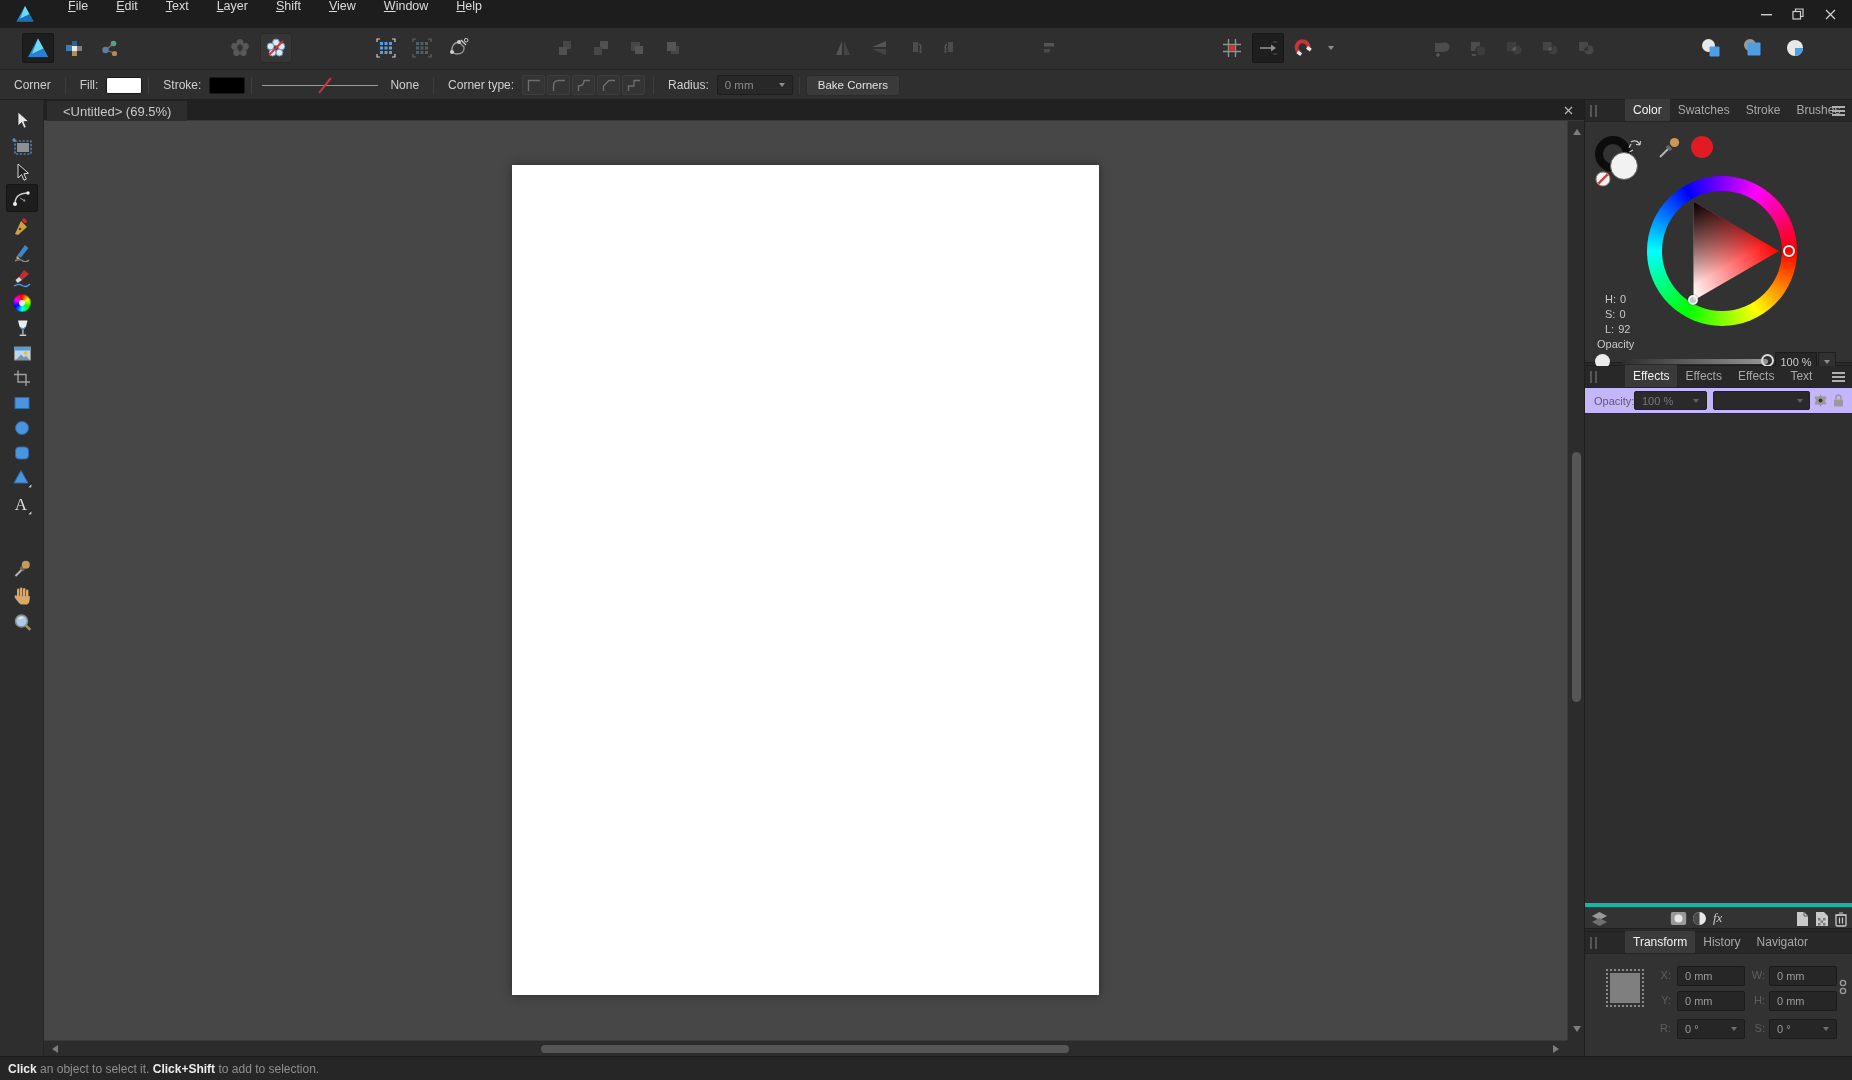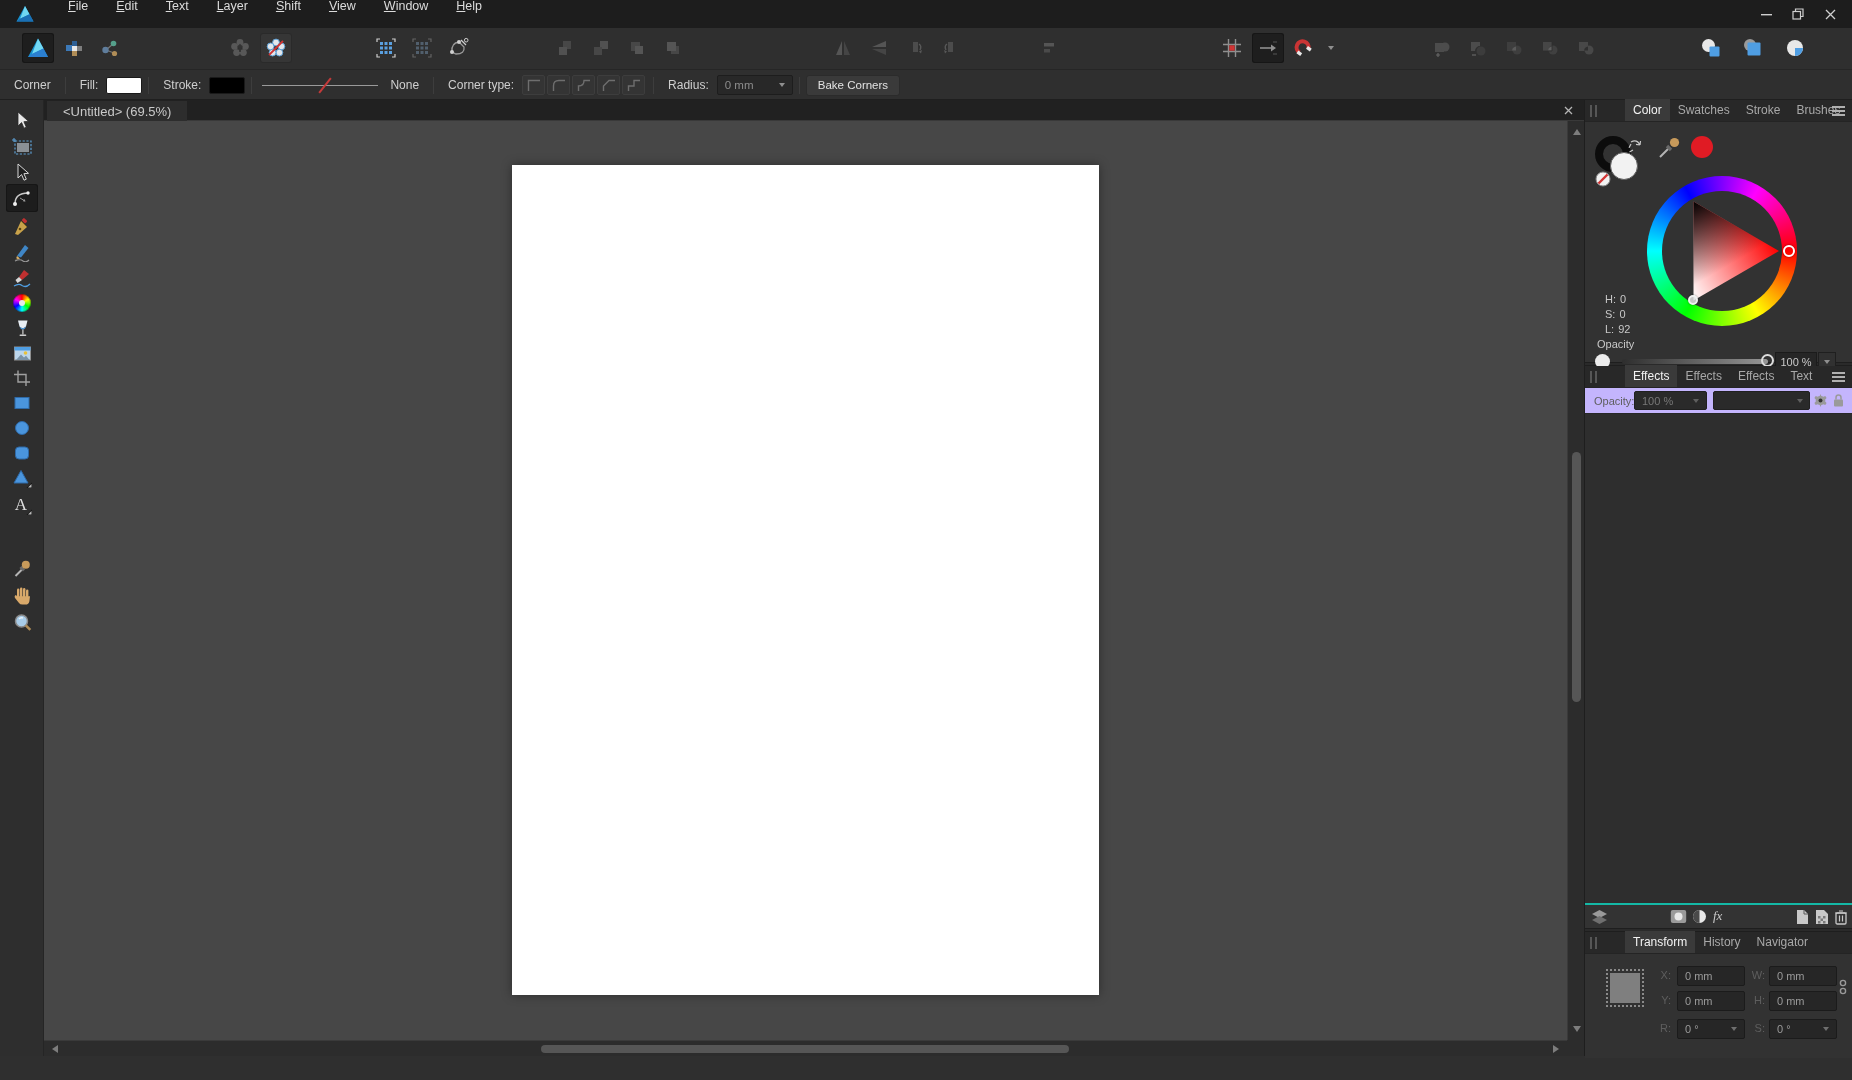--- a/index.html
+++ b/index.html
@@ -90,21 +90,21 @@
 
   .psep { height:4px; background:#2a2a2a; border-top:1px solid #1e1e1e; border-bottom:1px solid #1e1e1e; }
 
   .lcontrols { position:relative; height:26px; background:#c4b5fd; border-bottom:1px solid #282828; }
   .dimlabel { color:#5e5e5e; font-size:11px; }
   .lop-label { position:absolute; left:9px; top:7px; }
   .lop-box { position:absolute; left:49px; top:3px; width:73px; height:19px; background:#2a2a2a; border:1px solid #202020; border-radius:2px; color:#787878; font-size:11px; display:flex; align-items:center; padding:0 7px; }
   .lblend-box { position:absolute; left:128px; top:3px; width:97px; height:19px; background:#2a2a2a; border:1px solid #202020; border-radius:2px; display:flex; align-items:center; padding:0 6px; }
   .lgear { position:absolute; left:228px; top:5px; } .llock { position:absolute; left:247px; top:5px; }
   .lbody { height:489px; background:#2e2e2e; }
-  .lbottom { position:relative; height:25px; background:#333333; border-top:2px solid #14b8a6; }
+  .lbottom { position:relative; height:25px; background:#333333; border-top:4px solid #14b8a6; }
   .lbi { position:absolute; top:4px; }
 
   .tfbody { position:relative; height:104px; background:#323232; }
   .anchor { position:absolute; left:20px; top:14px; width:40px; height:40px; }
   .anchor .inner { position:absolute; left:5px; top:5px; width:30px; height:30px; background:#7f7f7f; outline:2px dotted #8a8a8a; outline-offset:2px; }
   .tfrow-label { position:absolute; width:18px; text-align:right; color:#5e5e5e; font-size:11px; }
   .tfbox { position:absolute; width:68px; height:20px; background:#262626; border:1px solid #1b1b1b; border-radius:2px; color:#9a9a9a; font-size:11px; display:flex; align-items:center; padding:0 7px; }
   .tfbox .caret { margin-left:auto; border-top-color:#6f6f6f; }
   .linkicon { position:absolute; left:253px; top:24px; }
 
@@ -818,14 +818,20 @@
           </span>
 
         <svg class="linkicon" width="10" height="20" viewBox="0 0 10 20">
             <circle cx="5" cy="5" r="2.6" fill="none" stroke="#9a9a9a" stroke-width="1.4"></circle>
             <circle cx="5" cy="13" r="2.6" fill="none" stroke="#9a9a9a" stroke-width="1.4"></circle>
           </svg>
       </div>
     </div>
   </div>
 
+  <div class="statusbar">
+    <b>Click</b>
+      <span style="white-space:pre;"> an object to select it. </span>
+      <b>Click+Shift</b>
+      <span style="white-space:pre;"> to add to selection.</span>
+  </div>
 
 </div>
 
 </body></html>

